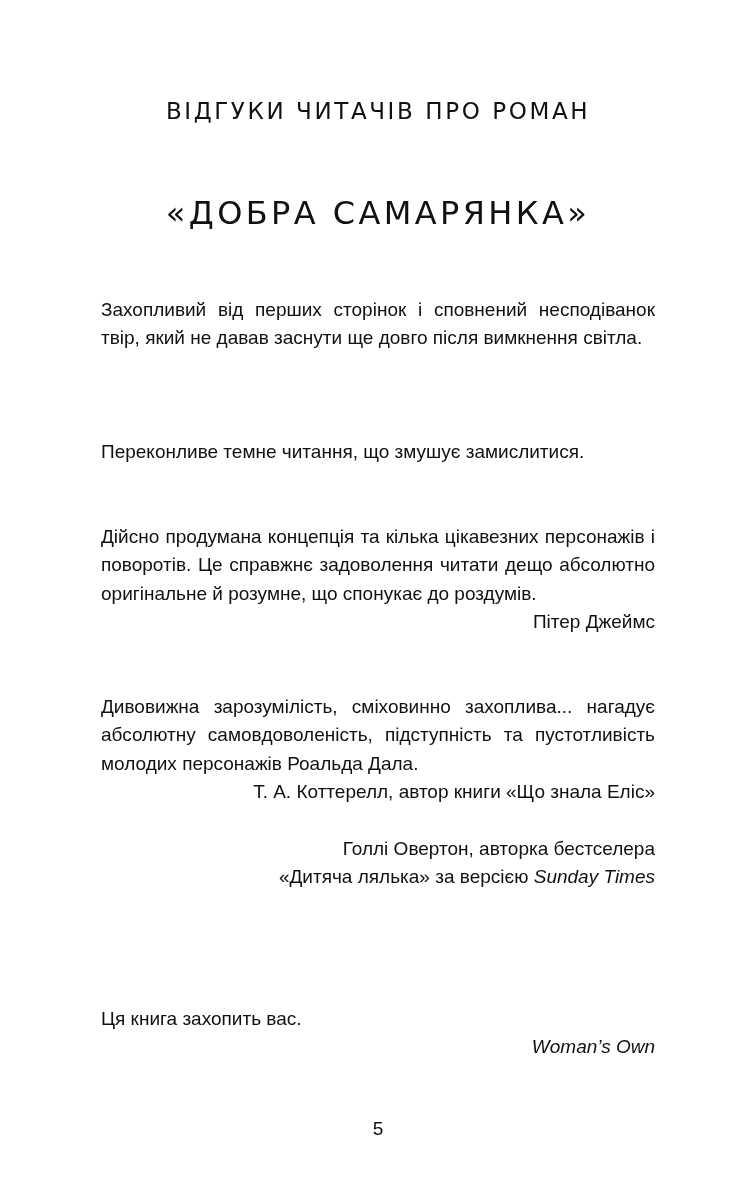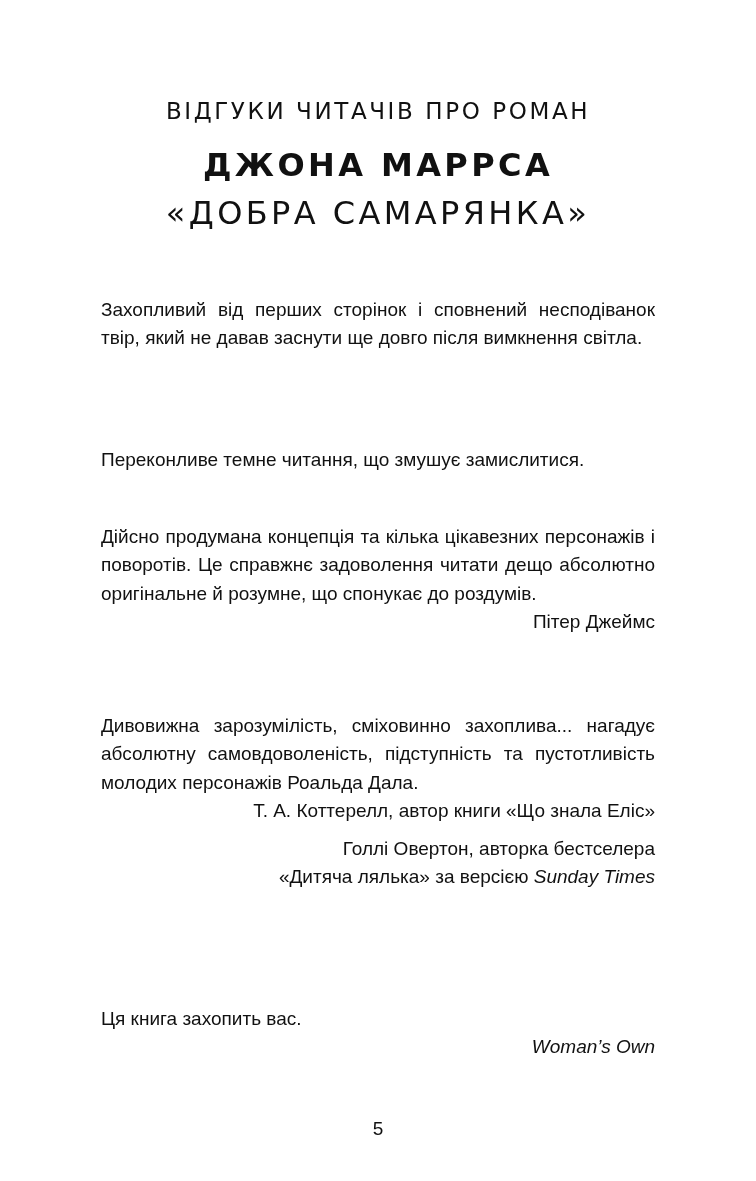--- a/index.html
+++ b/index.html
@@ -30,39 +30,38 @@
     position: absolute; top: 1118px; left: 0; width: 756px; text-align: center;
     font-size: 19px;
   }
 </style>
 </head>
 <body>
 
 <div class="page">
 
   <div class="heading h1">ВІДГУКИ ЧИТАЧІВ ПРО РОМАН</div>
-  <div class="heading h2">ДЖОНА МАРРСА</div>
   <div class="heading h3">«ДОБРА САМАРЯНКА»</div>
 
   <div class="body-text" style="top:296px;">
 
     <div class="block" style="top:0px;">
       <p class="quote">Захопливий від перших сторінок і сповнений неспо­діванок твір, який не давав заснути ще довго після вимкнення світла.</p>
     </div>
 
-    <div class="block" style="top:142px;margin-top:8px;">
+    <div class="block" style="top:142px;">
       <p class="quote">Переконливе темне читання, що змушує замислитися.</p>
     </div>
 
     <div class="block" style="top:227px;">
       <p class="quote">Дійсно продумана концепція та кілька цікавезних персонажів і поворотів. Це справжнє задоволення читати дещо абсолютно оригінальне й розумне, що спонукає до роздумів.</p>
       <p class="attr"><span>Пітер Джеймс</span><i></i></p>
     </div>
 
-    <div class="block" style="top:397px;margin-top:19px;">
+    <div class="block" style="top:397px;">
       <p class="quote">Дивовижна зарозумілість, сміховинно захоплива... нагадує абсолютну самовдоволеність, підступність та пустотливість молодих персонажів Роальда Дала.</p>
       <p class="attr"><span>Т. А. Коттерелл, автор книги «Що знала Еліс»</span><i></i></p>
     </div>
 
     <div class="block" style="top:539px;">
       <p class="attr">Голлі Овертон, авторка бестселера</p>
       <p class="attr"><span>«Дитяча лялька» за версією </span><i>Sunday Times</i></p>
     </div>
 
     <div class="block" style="top:709px;">

